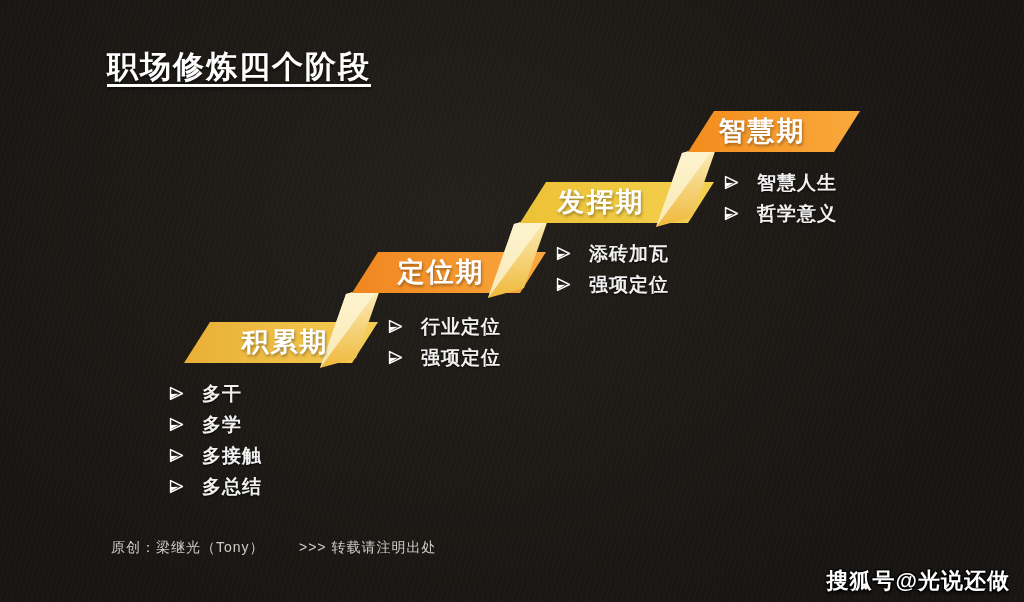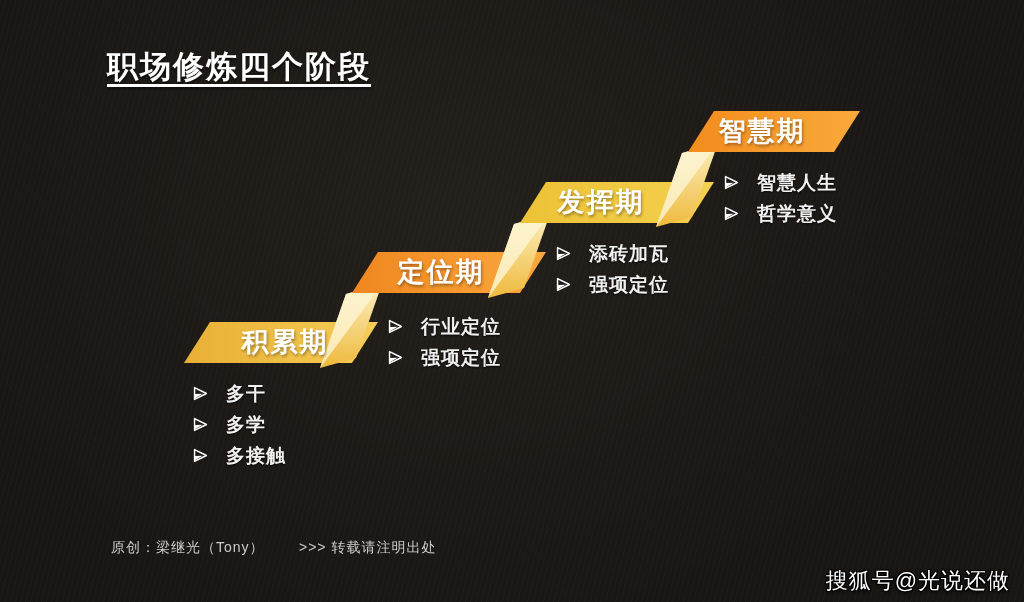--- a/index.html
+++ b/index.html
@@ -24,37 +24,37 @@
     text-align:center; font-size:27px; font-weight:bold; color:#fff;
     letter-spacing:2px; text-shadow:1px 2px 3px rgba(0,0,0,0.35);
   }
   .lbl-1{left:215px; top:322px;}
   .lbl-2{left:371px; top:252px;}
   .lbl-3{left:531px; top:182px;}
   .lbl-4{left:692px; top:111px;}
   ul.bullets{
     position:absolute; margin:0; padding:0; list-style:none;
   }
-  .list-1{left:192px; top:378px;}
+  .list-1{left:168px; top:378px;}
   .list-2{left:387px; top:311px;}
   .list-3{left:555px; top:238px;}
   .list-4{left:723px; top:167px;}
   ul.bullets li{
     height:31px; display:flex; align-items:center; gap:17px;
     font-size:19px; color:#F1F1F1; letter-spacing:1px;
     text-shadow:0 1px 2px rgba(0,0,0,0.8);
     font-weight:bold;
   }
   .bullet-icon{width:17px; height:17px; flex:0 0 17px;}
   .footer{position:absolute; top:539px; font-size:14px; color:#CFCCC8; letter-spacing:1px;}
   .footer.credit{left:111px;}
   .footer.repost{left:299px;}
   .watermark{
     position:absolute; right:14px; top:566px;
-    font-size:22px; font-weight:normal; color:#fff; letter-spacing:1px;
+    font-size:22px; font-weight:bold; color:#fff; letter-spacing:1px;
     text-shadow:-1px -1px 0 #000, 1px -1px 0 #000, -1px 1px 0 #000, 1px 1px 0 #000, 0 2px 4px #000;
   }
 </style>
 </head>
 <body>
 
 <div class="slide">
 
   <h1 class="title">职场修炼四个阶段</h1>
 
@@ -126,20 +126,27 @@
         </svg>
       <span>多学</span>
       </li>
     <li>
       <svg class="bullet-icon" viewBox="0 0 20 20">
           <path d="M3 3 L17 10 L3 17 Z" fill="none" stroke="#fff" stroke-width="1.7" stroke-linejoin="round"></path>
           <path d="M3 10.6 L12.5 10.3 L3 16 Z" fill="#fff"></path>
         </svg>
       <span>多接触</span>
       </li>
+    <li>
+      <svg class="bullet-icon" viewBox="0 0 20 20">
+          <path d="M3 3 L17 10 L3 17 Z" fill="none" stroke="#fff" stroke-width="1.7" stroke-linejoin="round"></path>
+          <path d="M3 10.6 L12.5 10.3 L3 16 Z" fill="#fff"></path>
+        </svg>
+      <span>多总结</span>
+      </li>
   </ul>
 
   <ul class="bullets list-2">
     <li>
       <svg class="bullet-icon" viewBox="0 0 20 20">
           <path d="M3 3 L17 10 L3 17 Z" fill="none" stroke="#fff" stroke-width="1.7" stroke-linejoin="round"></path>
           <path d="M3 10.6 L12.5 10.3 L3 16 Z" fill="#fff"></path>
         </svg>
       <span>行业定位</span>
       </li>

